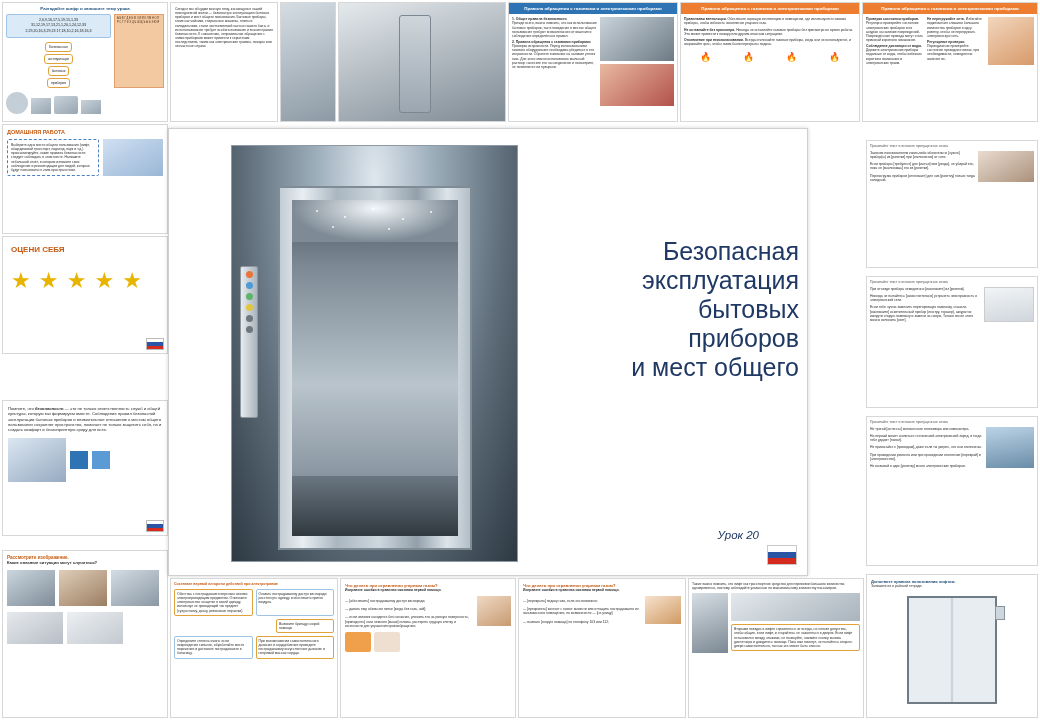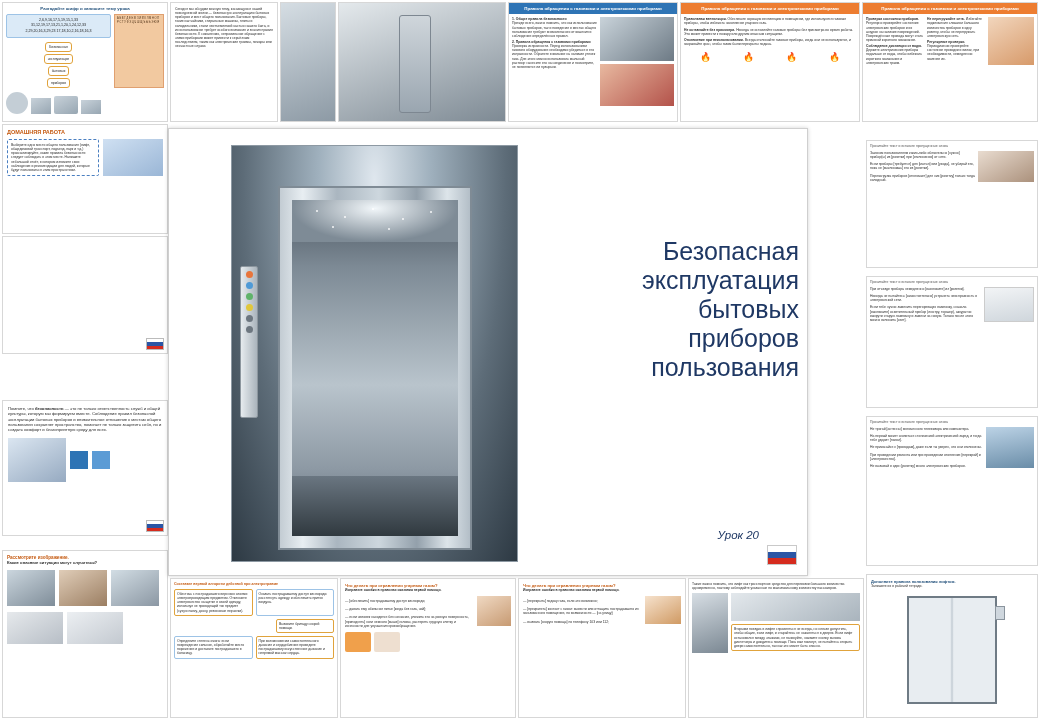--- a/index.html
+++ b/index.html
@@ -190,20 +190,24 @@
   <div style="padding:4px;">
     <div class="sec-title">ДОМАШНЯЯ РАБОТА</div>
     <div style="display:flex;gap:4px;margin-top:4px;">
       <div class="dashbox tiny" style="width:84px;">Выберите одно место общего пользования (лифт, общедомовой транспорт, подъезд, парк и т.д.) проанализируйте, какие правила безопасности следует соблюдать в этом месте. Напишите небольшой отчёт, в котором изложите свои наблюдения и рекомендации для людей, которые будут пользоваться этим пространством.</div>
       <div style="flex:1;background:linear-gradient(150deg,#cfe0f2,#9ab6d6);"></div>
     </div>
   </div>
 </div>
 
 <div class="slide" id="thumb-selfcheck" style="left:2px;top:236px;width:166px;height:118px;">
+  <div style="padding:8px;">
+    <div class="sec-title" style="font-size:8px;">ОЦЕНИ СЕБЯ</div>
+    <div class="star" style="margin-top:14px;">★ ★ ★ ★ ★</div>
+  </div>
   <div class="flagbar"></div>
 </div>
 
 <div class="slide" id="thumb-remember" style="left:2px;top:400px;width:166px;height:136px;">
   <div style="padding:5px;">
     <div class="tiny5">
       <span>Помните, что</span>
       <b>безопасность</b><span> — это не только ответственность служб и общей культуры, которую мы формируем вместе. Соблюдение правил безопасной эксплуатации бытовых приборов и внимательное отношение к местам общего пользования сохраняет пространство, помогает не только защитить себя, но и создать комфорт и благоприятную среду для всех.</span>
     </div>
     <div style="display:flex;gap:4px;margin-top:6px;align-items:center;">
@@ -255,21 +259,21 @@
         <b></b>
         <b></b>
     </div>
   </div>
 
   <div id="main-title">
     <div>Безопасная</div>
     <div>эксплуатация</div>
     <div>бытовых</div>
     <div>приборов</div>
-    <div>пользования</div>
+    <div>и мест общего</div>
   </div>
 
   <div id="main-lesson">Урок 20</div>
   <div id="main-flag"></div>
 </div>
 
 <div class="slide" id="thumb-fill1" style="left:866px;top:140px;width:172px;height:128px;">
   <div style="padding:3px;">
     <div style="font-size:3.4px;color:#555;">Прочитайте текст и вставьте пропущенные слова</div>
     <div style="display:flex;gap:3px;margin-top:3px;">

